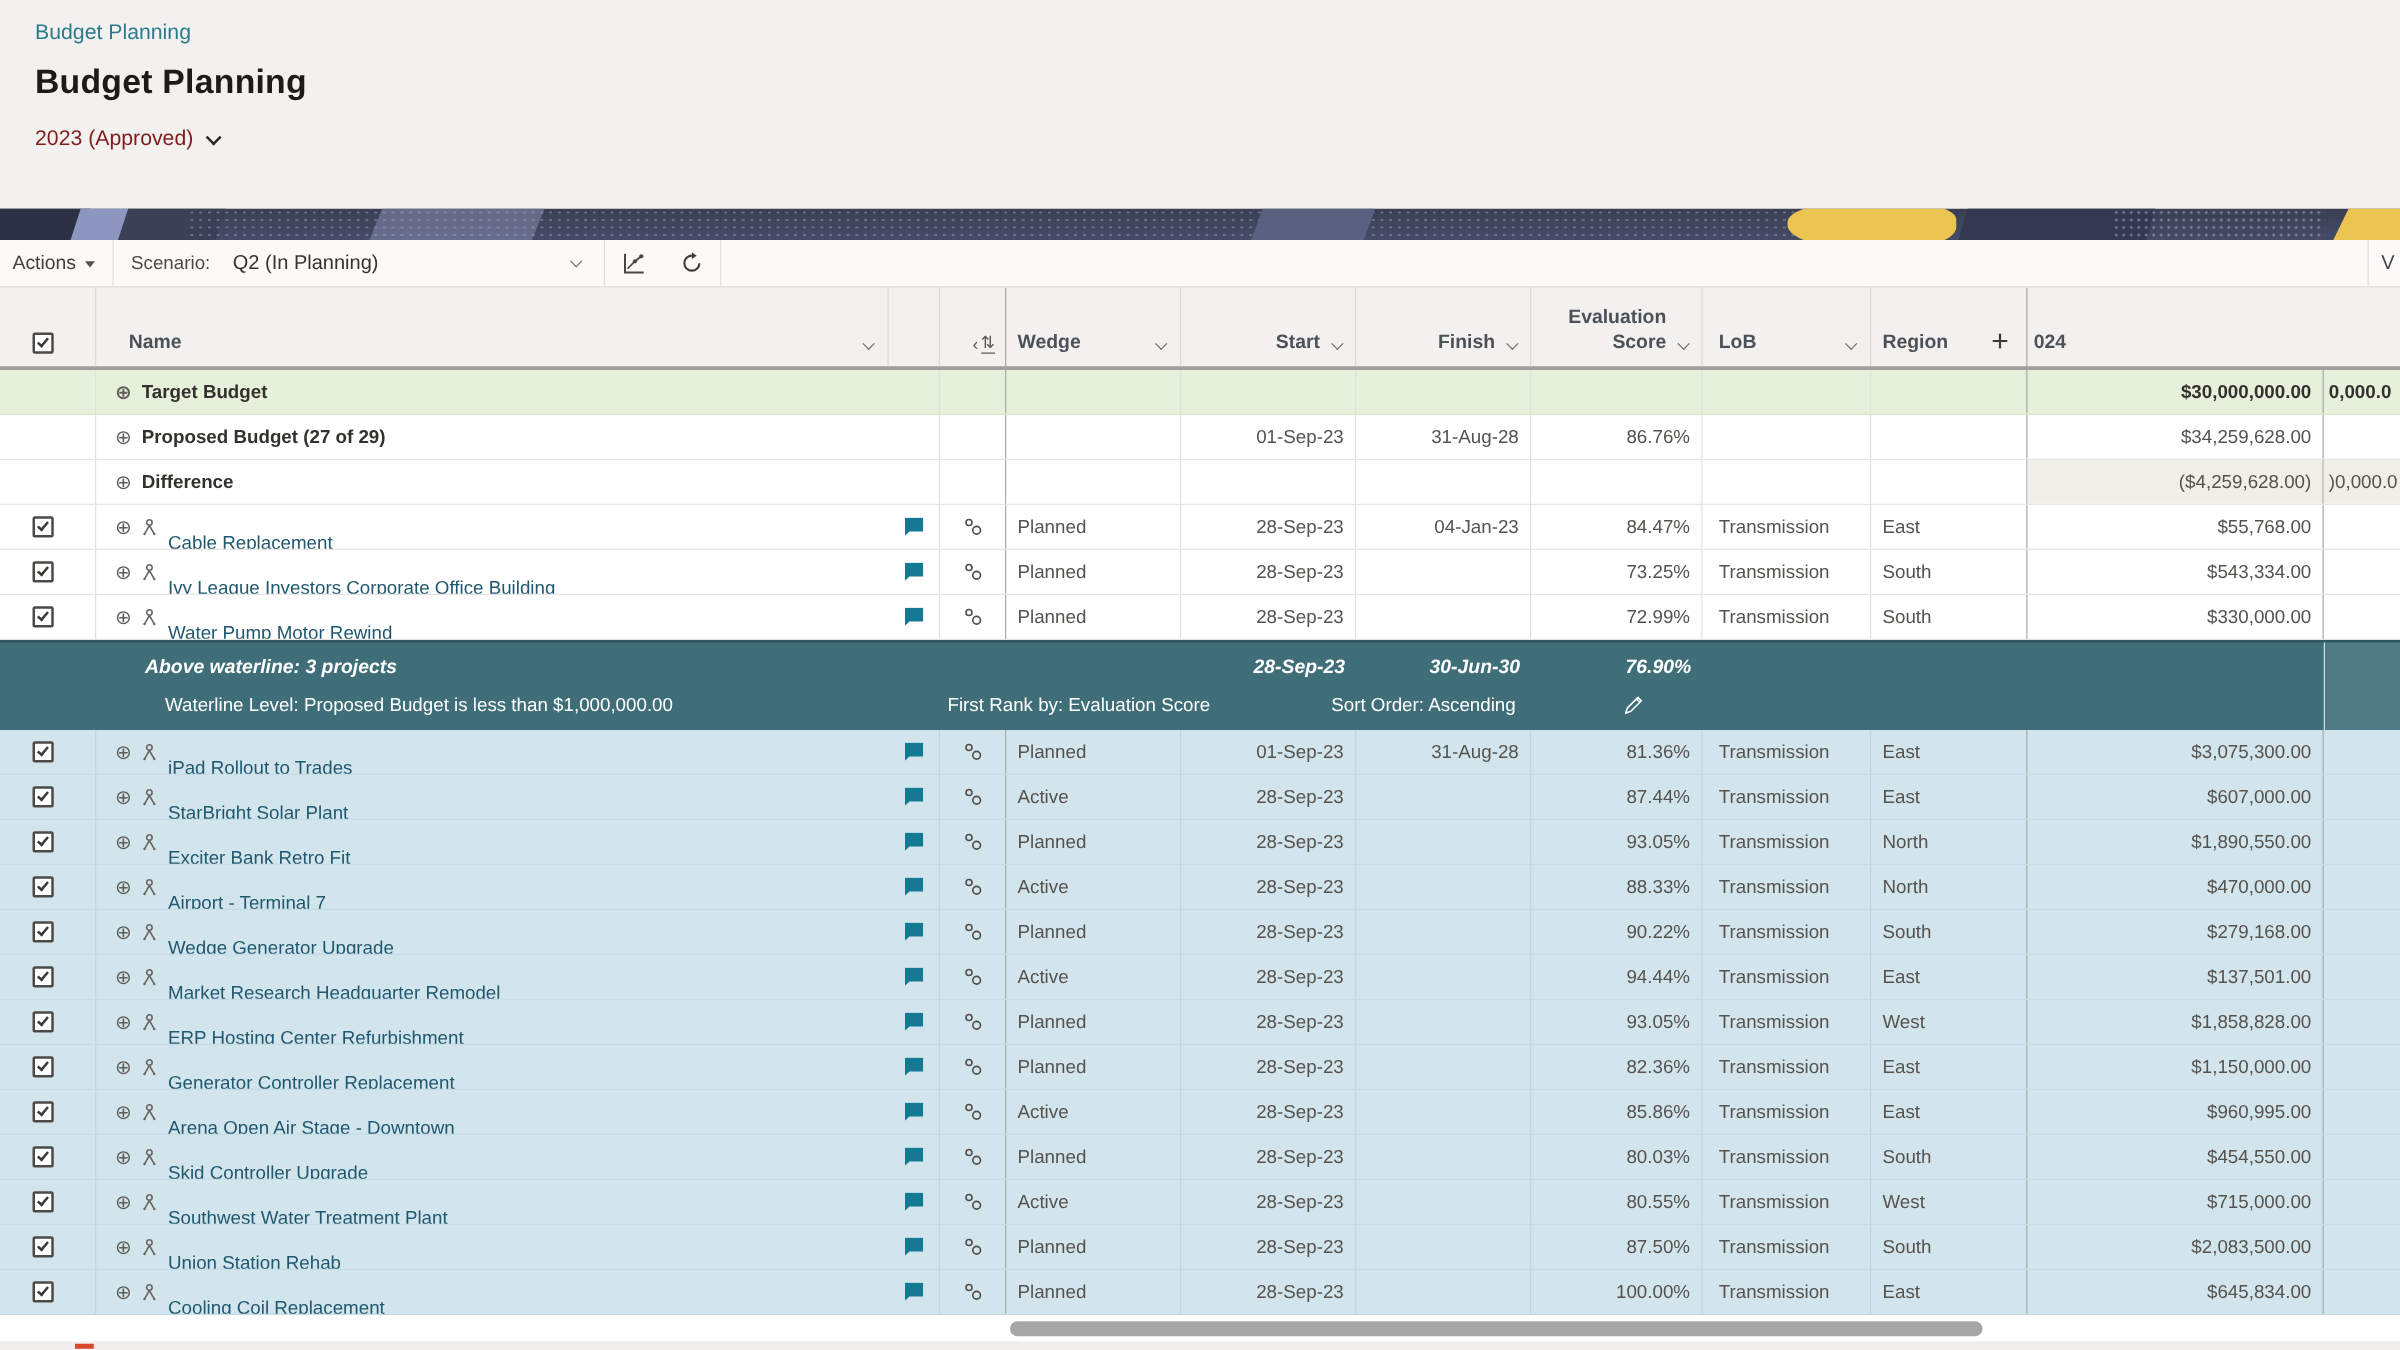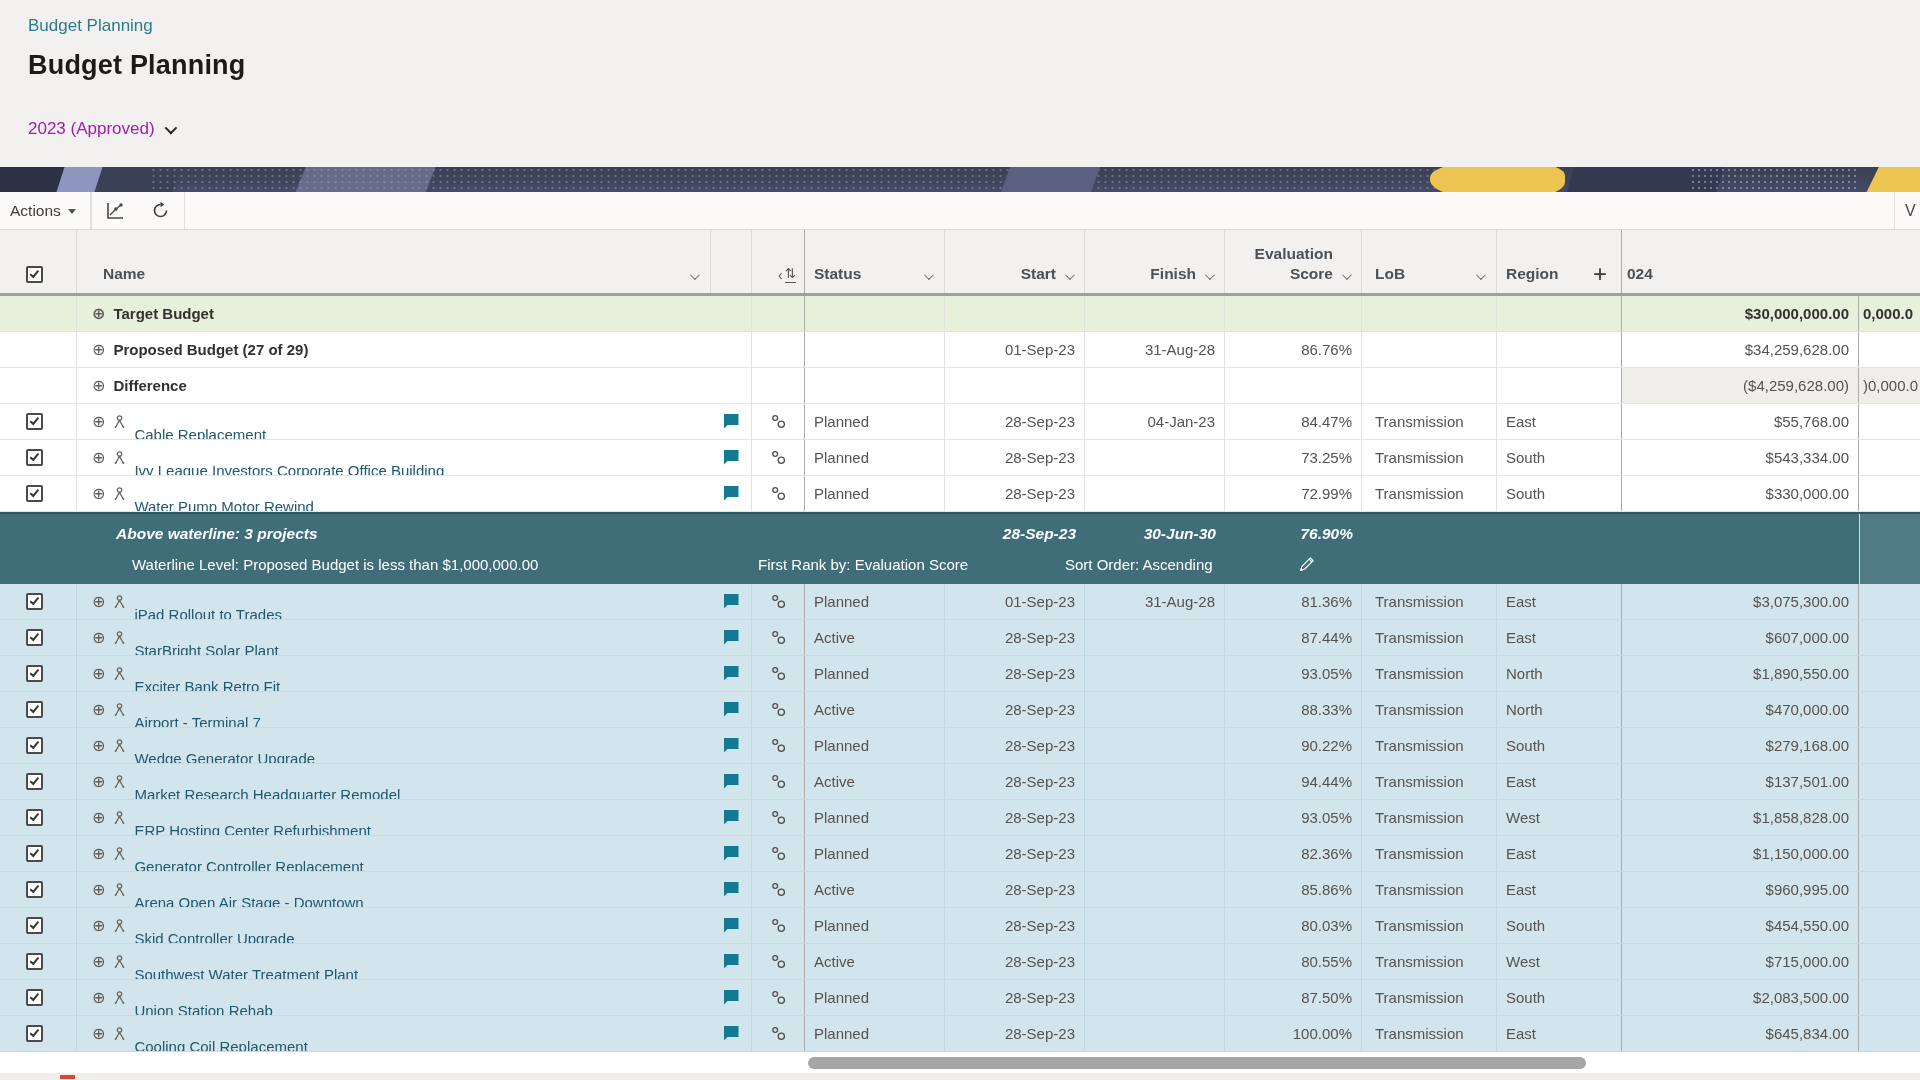--- a/index.html
+++ b/index.html
@@ -4,21 +4,21 @@
 <style>
   * { margin:0; padding:0; box-sizing:border-box; }
   html,body { width:1920px; height:1080px; overflow:hidden; }
   body { font-family:"Liberation Sans", sans-serif; background:#f2f1ef; color:#56544f; }
   .app { position:relative; width:1920px; height:1080px; background:#f2f1ef; }
 
   
   .pagehead { height:167px; padding:16px 0 0 28px; background:#f2f1ef; position:relative; }
   .crumb { font-size:17px; color:#2b7b8b; cursor:pointer; }
   .title { font-size:27px; font-weight:700; color:#1c1b18; margin-top:14px; letter-spacing:.2px; }
-  .period { margin-top:38px; display:flex; align-items:center; gap:10px; font-size:17px; color:#a21caf; cursor:pointer; width:max-content; }
+  .period { margin-top:20px; display:flex; align-items:center; gap:10px; font-size:17px; color:#7f1d1d; cursor:pointer; width:max-content; }
   .chev-big { width:9px; height:9px; border-right:2px solid #2a2824; border-bottom:2px solid #2a2824; transform:rotate(45deg) translateY(-2px); }
 
   
   .banner { height:25px; position:relative; overflow:hidden; background:linear-gradient(#3a3f54,#454b66); }
   .banner div { position:absolute; top:-6px; height:40px; }
   .bn1 { left:-12px; width:80px; background:#2c3144; transform:skewX(-18deg); }
   .bn2 { left:60px; width:40px; background:#8d96bf; transform:skewX(-18deg); }
   .bn3 { left:98px; width:78px; background:#3a4056; transform:skewX(-18deg); }
   .bn4 { left:300px; width:130px; background:#6f7694; transform:skewX(-22deg); opacity:.8; }
   .speck { left:150px; width:1300px; top:0; height:25px;
@@ -139,20 +139,25 @@
     <div class="speck2"></div>
     <div class="bn8"></div>
   </div>
 
   <div class="toolbar">
     <div class="tb-actions">
       <span>Actions</span>
       <span class="caret"></span>
     </div>
     <div class="tb-div"></div>
+    <div class="tb-scenario">
+      <span class="tb-scn-label">Scenario:</span>
+      <span class="tb-scn-value">Q2 (In Planning)</span>
+      <span class="chev" style="margin-right:20px;"></span>
+    </div>
     <div class="tb-div"></div>
     <div class="tb-icon">
       <svg width="20" height="20" viewBox="0 0 20 20">
         <path d="M3 2 V17 H18" stroke="#4a4845" stroke-width="1.6" fill="none"></path>
         <path d="M5 14 L11 8 L16 4" stroke="#4a4845" stroke-width="1.4" fill="none"></path>
         <circle cx="11" cy="8" r="1.7" fill="#4a4845"></circle>
         <circle cx="16" cy="4" r="1.7" fill="#4a4845"></circle>
       </svg>
     </div>
     <div class="tb-icon">
@@ -182,21 +187,21 @@
         <span class="chev hchev"></span>
       </div>
       <div class="c b-l"></div>
       <div class="c b-s">
         <span class="sorticon">
             <span>‹</span>
             <span class="sort-ud">⇅</span>
           </span>
       </div>
       <div class="c c-status b-l">
-        <span>Status</span>
+        <span>Wedge</span>
         <span class="chev hchev"></span>
       </div>
       <div class="c hnum b-l">
         <span>Start</span>
         <span class="chev"></span>
       </div>
       <div class="c hnum b-l">
         <span>Finish</span>
         <span class="chev"></span>
       </div>

